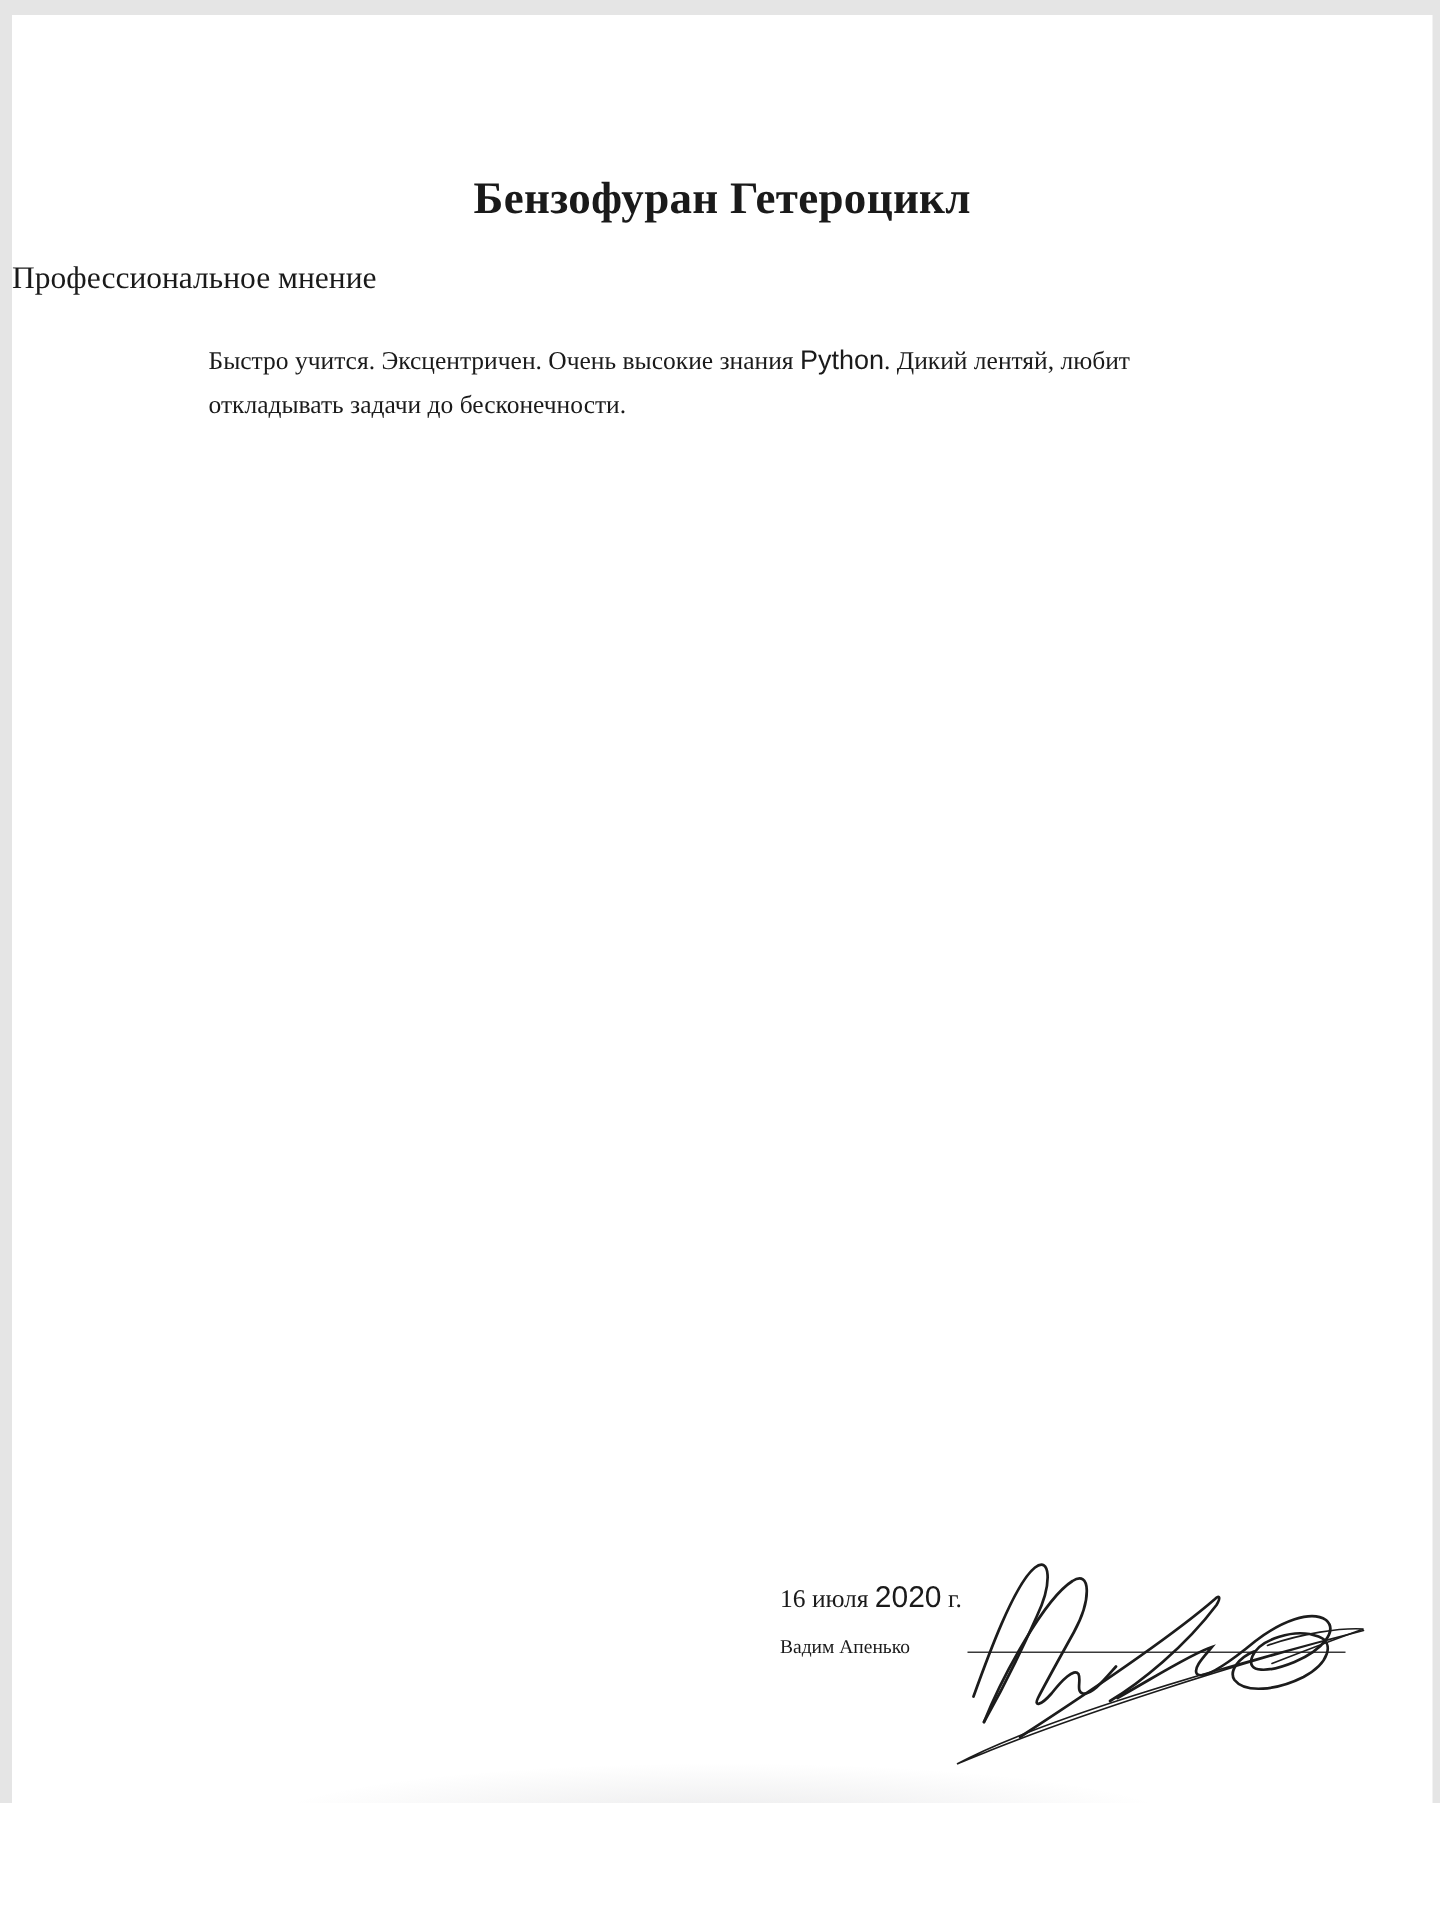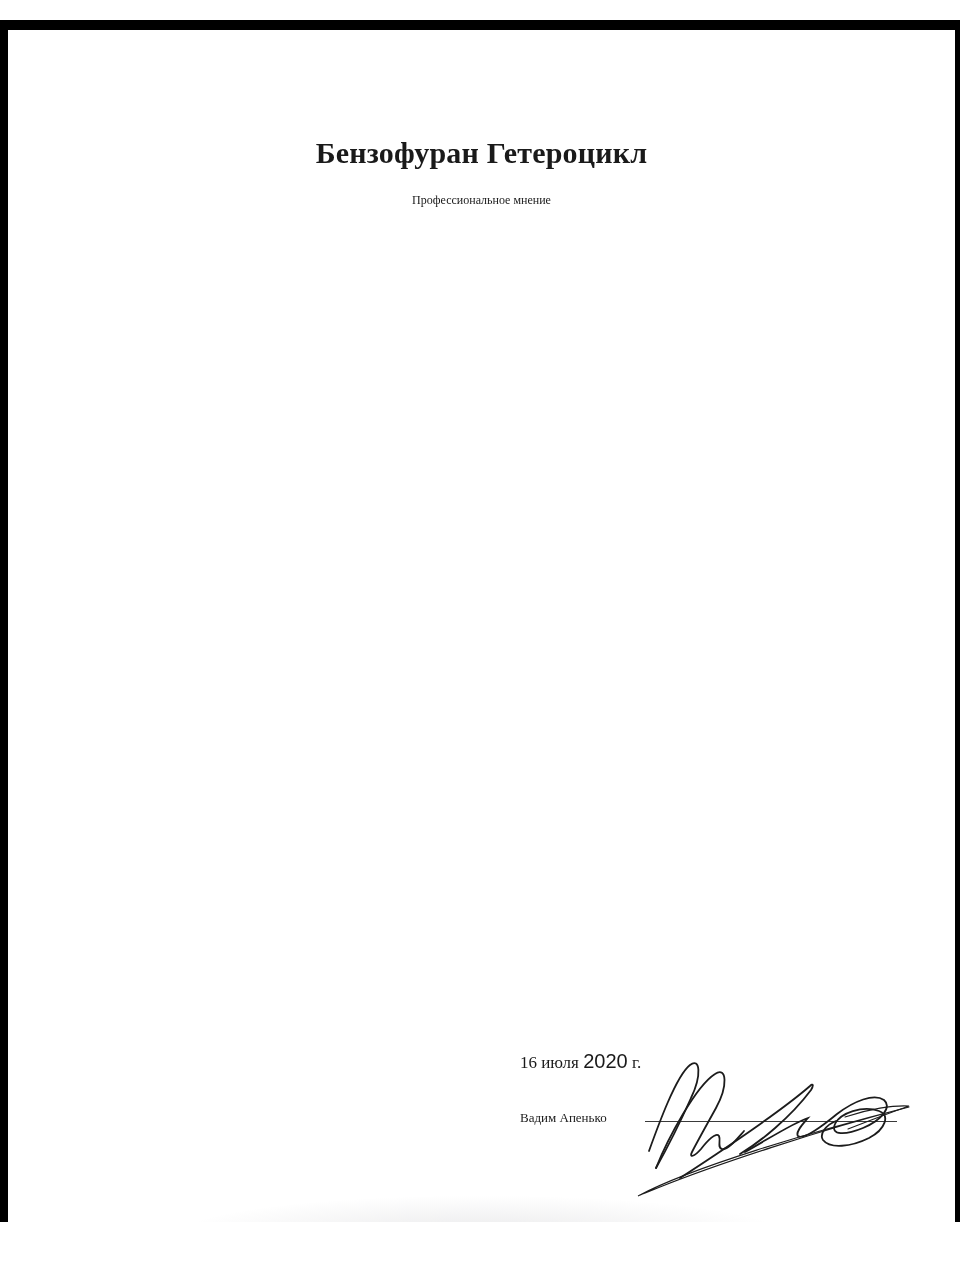--- a/index.html
+++ b/index.html
@@ -6,22 +6,21 @@
     margin: 0;
     padding: 0;
     width: 960px;
     height: 1280px;
     overflow: hidden;
   }
   .viewer-frame {
     position: relative;
     width: 960px;
     height: 1202px;
-    background: #000000;
-    margin-top: 20px;
+    background: #e5e5e5;
   }
   .doc-page {
     position: absolute;
     left: 8px;
     top: 10px;
     right: 5px;
     bottom: 0;
     background: #ffffff;
     font-family: "Liberation Serif", serif;
     color: #1a1a1a;
@@ -34,40 +33,39 @@
     text-align: center;
     font-size: 30px;
     font-weight: bold;
     letter-spacing: 0.2px;
   }
   .doc-subtitle {
     position: absolute;
     top: 163px;
     left: 0;
     width: 100%;
-    text-align: center;
-    font-size: 12px;
+    font-size: 21px;
   }
   .doc-body {
     position: absolute;
     left: 131px;
     top: 216px;
     width: 652px;
     font-size: 17px;
     line-height: 29px;
     text-align: left;
   }
   .latin-sans {
     font-family: "Liberation Sans", sans-serif;
     font-size: 18px;
   }
   .sig-date {
     position: absolute;
     left: 512px;
-    top: 1019px;
+    top: 1043px;
     font-size: 17px;
     line-height: 24px;
     white-space: nowrap;
   }
   .year-sans {
     font-family: "Liberation Sans", sans-serif;
     font-size: 20px;
   }
   .sig-name {
     position: absolute;
@@ -112,20 +110,23 @@
 </head>
 <body>
 
 <div class="viewer-frame">
   <div class="doc-page">
 
     <div class="doc-title">Бензофуран Гетероцикл</div>
 
     <div class="doc-subtitle">Профессиональное мнение</div>
 
+    <div class="doc-body">
+      <span>Быстро учится. Эксцентричен. Очень высокие знания </span><span class="latin-sans">Python</span><span>. Дикий лентяй, любит откладывать задачи до бесконечности.</span>
+    </div>
 
     <div class="sig-date">
       <span>16 июля </span><span class="year-sans">2020</span><span> г.</span>
     </div>
 
     <div class="sig-name">Вадим Апенько</div>
 
     <div class="sig-line"></div>
 
     <svg class="sig-svg" viewBox="0 0 300 160" xmlns="http://www.w3.org/2000/svg" aria-hidden="true">

